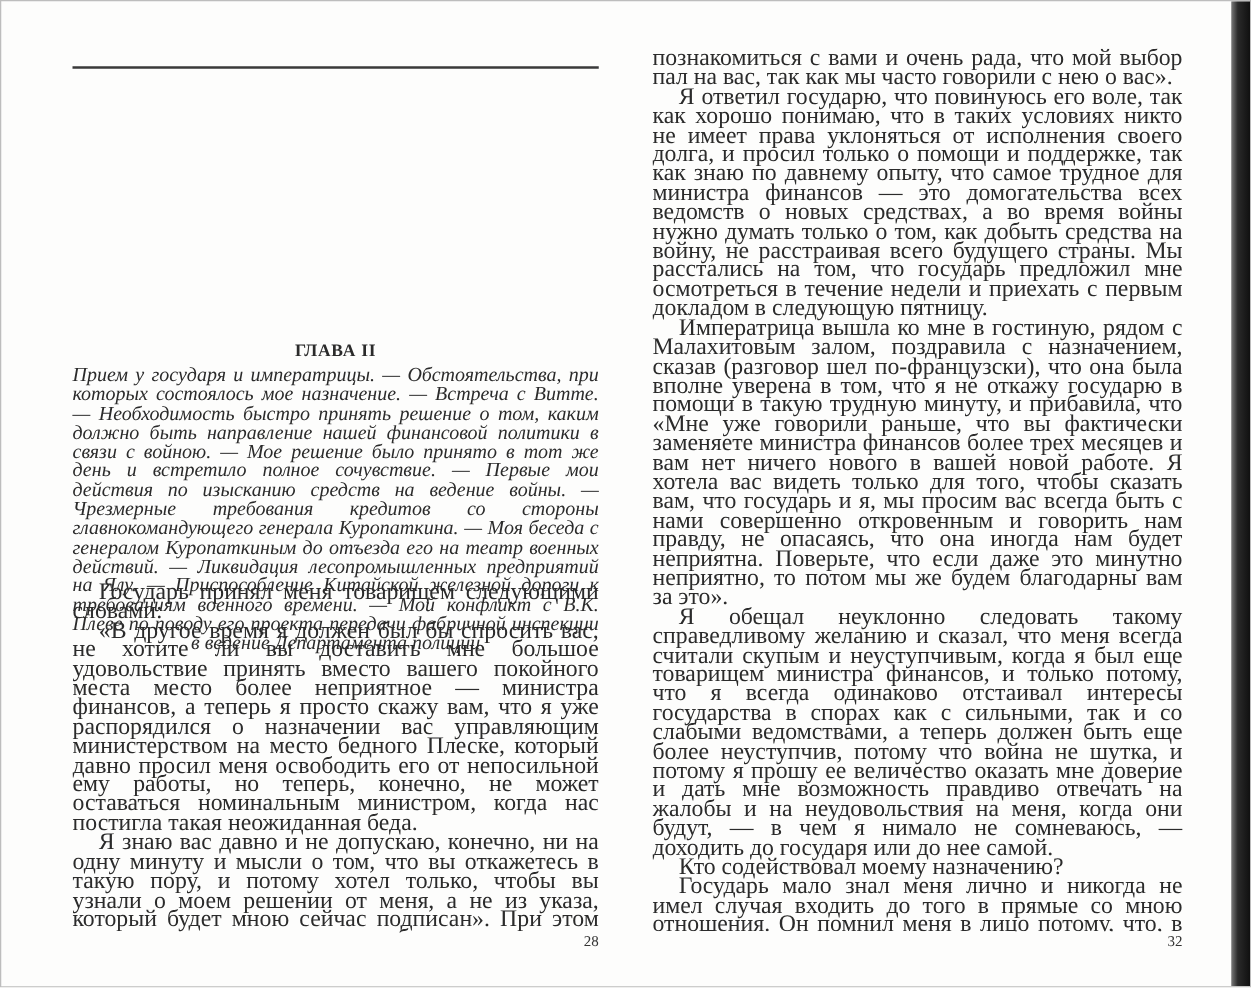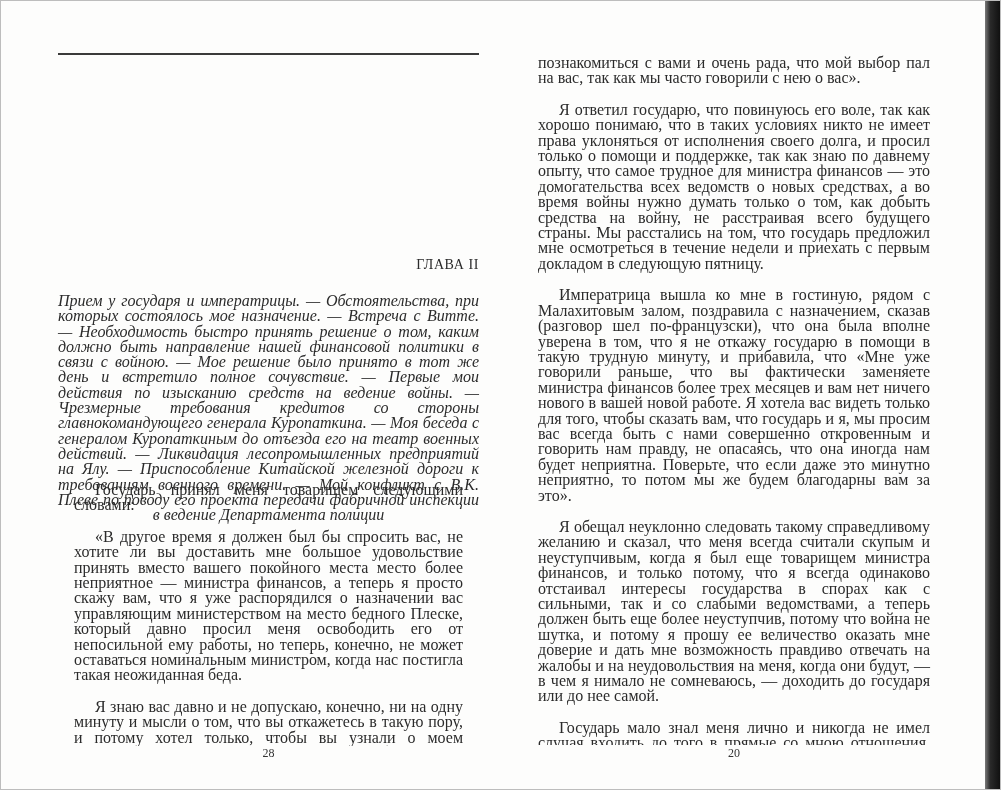--- a/index.html
+++ b/index.html
@@ -29,27 +29,27 @@
   .top-rule {
     position: absolute;
     left: 0;
     top: 52px;
     width: 100%;
     height: 2px;
     background: #3a3a3a;
   }
   .chapter-heading {
     position: absolute;
-    top: 256px;
+    top: 273px;
     left: 0;
     width: 100%;
     margin: 0;
-    text-align: right;
+    text-align: center;
     font-size: 14px;
-    font-weight: normal;
+    font-weight: bold;
     letter-spacing: 0.6px;
   }
   .chapter-summary {
     position: absolute;
     top: 292px;
     left: 0;
     width: 100%;
     margin: 0;
     font-style: italic;
     font-size: 16px;
@@ -59,34 +59,34 @@
   }
   .body-text {
     position: absolute;
     left: 0;
     width: 100%;
     overflow: hidden;
   }
   .body-left  { top: 465px; height: 280px; }
   .body-right { top: 38px;  height: 706px; }
   .body-text p {
-    margin: 16px;
-    font-size: 16px;
+    margin: 0;
+    font-size: 19px;
     line-height: 15.4px;
     text-align: justify;
     text-indent: 21px;
   }
   .body-text p.no-indent { text-indent: 0; }
 
   .page-number {
     position: absolute;
     top: 745px;
     left: 0;
     width: 100%;
-    text-align: center;
+    text-align: right;
     font-size: 12px;
     color: #333333;
   }
   .fore-edge {
     position: absolute;
     right: 0;
     top: 0;
     width: 15px;
     height: 100%;
     background: linear-gradient(90deg, #7a7a7a 0%, #2a2a2a 35%, #101010 100%);
@@ -112,20 +112,21 @@
 
     <div class="page-number">28</div>
   </div>
 
   <div class="page page-right">
     <div class="body-text body-right">
       <p class="no-indent">познакомиться с вами и очень рада, что мой выбор пал на вас, так как мы часто говорили с нею о вас».</p>
       <p>Я ответил государю, что повинуюсь его воле, так как хорошо понимаю, что в таких условиях никто не имеет права уклоняться от исполнения своего долга, и просил только о помощи и поддержке, так как знаю по давнему опыту, что самое трудное для министра финансов — это домогательства всех ведомств о новых средствах, а во время войны нужно думать только о том, как добыть средства на войну, не расстраивая всего будущего страны. Мы расстались на том, что государь предложил мне осмотреться в течение недели и приехать с первым докладом в следующую пятницу.</p>
       <p>Императрица вышла ко мне в гостиную, рядом с Малахитовым залом, поздравила с назначением, сказав (разговор шел по-французски), что она была вполне уверена в том, что я не откажу государю в помощи в такую трудную минуту, и прибавила, что «Мне уже говорили раньше, что вы фактически заменяете министра финансов более трех месяцев и вам нет ничего нового в вашей новой работе. Я хотела вас видеть только для того, чтобы сказать вам, что государь и я, мы просим вас всегда быть с нами совершенно откровенным и говорить нам правду, не опасаясь, что она иногда нам будет неприятна. Поверьте, что если даже это минутно неприятно, то потом мы же будем благодарны вам за это».</p>
       <p>Я обещал неуклонно следовать такому справедливому желанию и сказал, что меня всегда считали скупым и неуступчивым, когда я был еще товарищем министра финансов, и только потому, что я всегда одинаково отстаивал интересы государства в спорах как с сильными, так и со слабыми ведомствами, а теперь должен быть еще более неуступчив, потому что война не шутка, и потому я прошу ее величество оказать мне доверие и дать мне возможность правдиво отвечать на жалобы и на неудовольствия на меня, когда они будут, — в чем я нимало не сомневаюсь, — доходить до государя или до нее самой.</p>
+      <p>Кто содействовал моему назначению?</p>
       <p>Государь мало знал меня лично и никогда не имел случая входить до того в прямые со мною отношения. Он помнил меня в лицо потому, что, в бытность его наследником престола, он аккуратно приезжал в общие собрания Государственного совета по понедельникам и, сидя рядом с председателем, видел меня постоянно перед собою, читающим журналы предыдущих заседаний, иногда весьма длинные, а уходя из заседания, не раз спрашивал меня из любезности: «Вы не очень устали от такого чтения? Я бы его просто не вынес».</p>
     </div>
 
-    <div class="page-number">20</div>
+    <div class="page-number">32</div>
   </div>
 
   <div class="fore-edge"></div>
 </div>
 
 </body></html>

